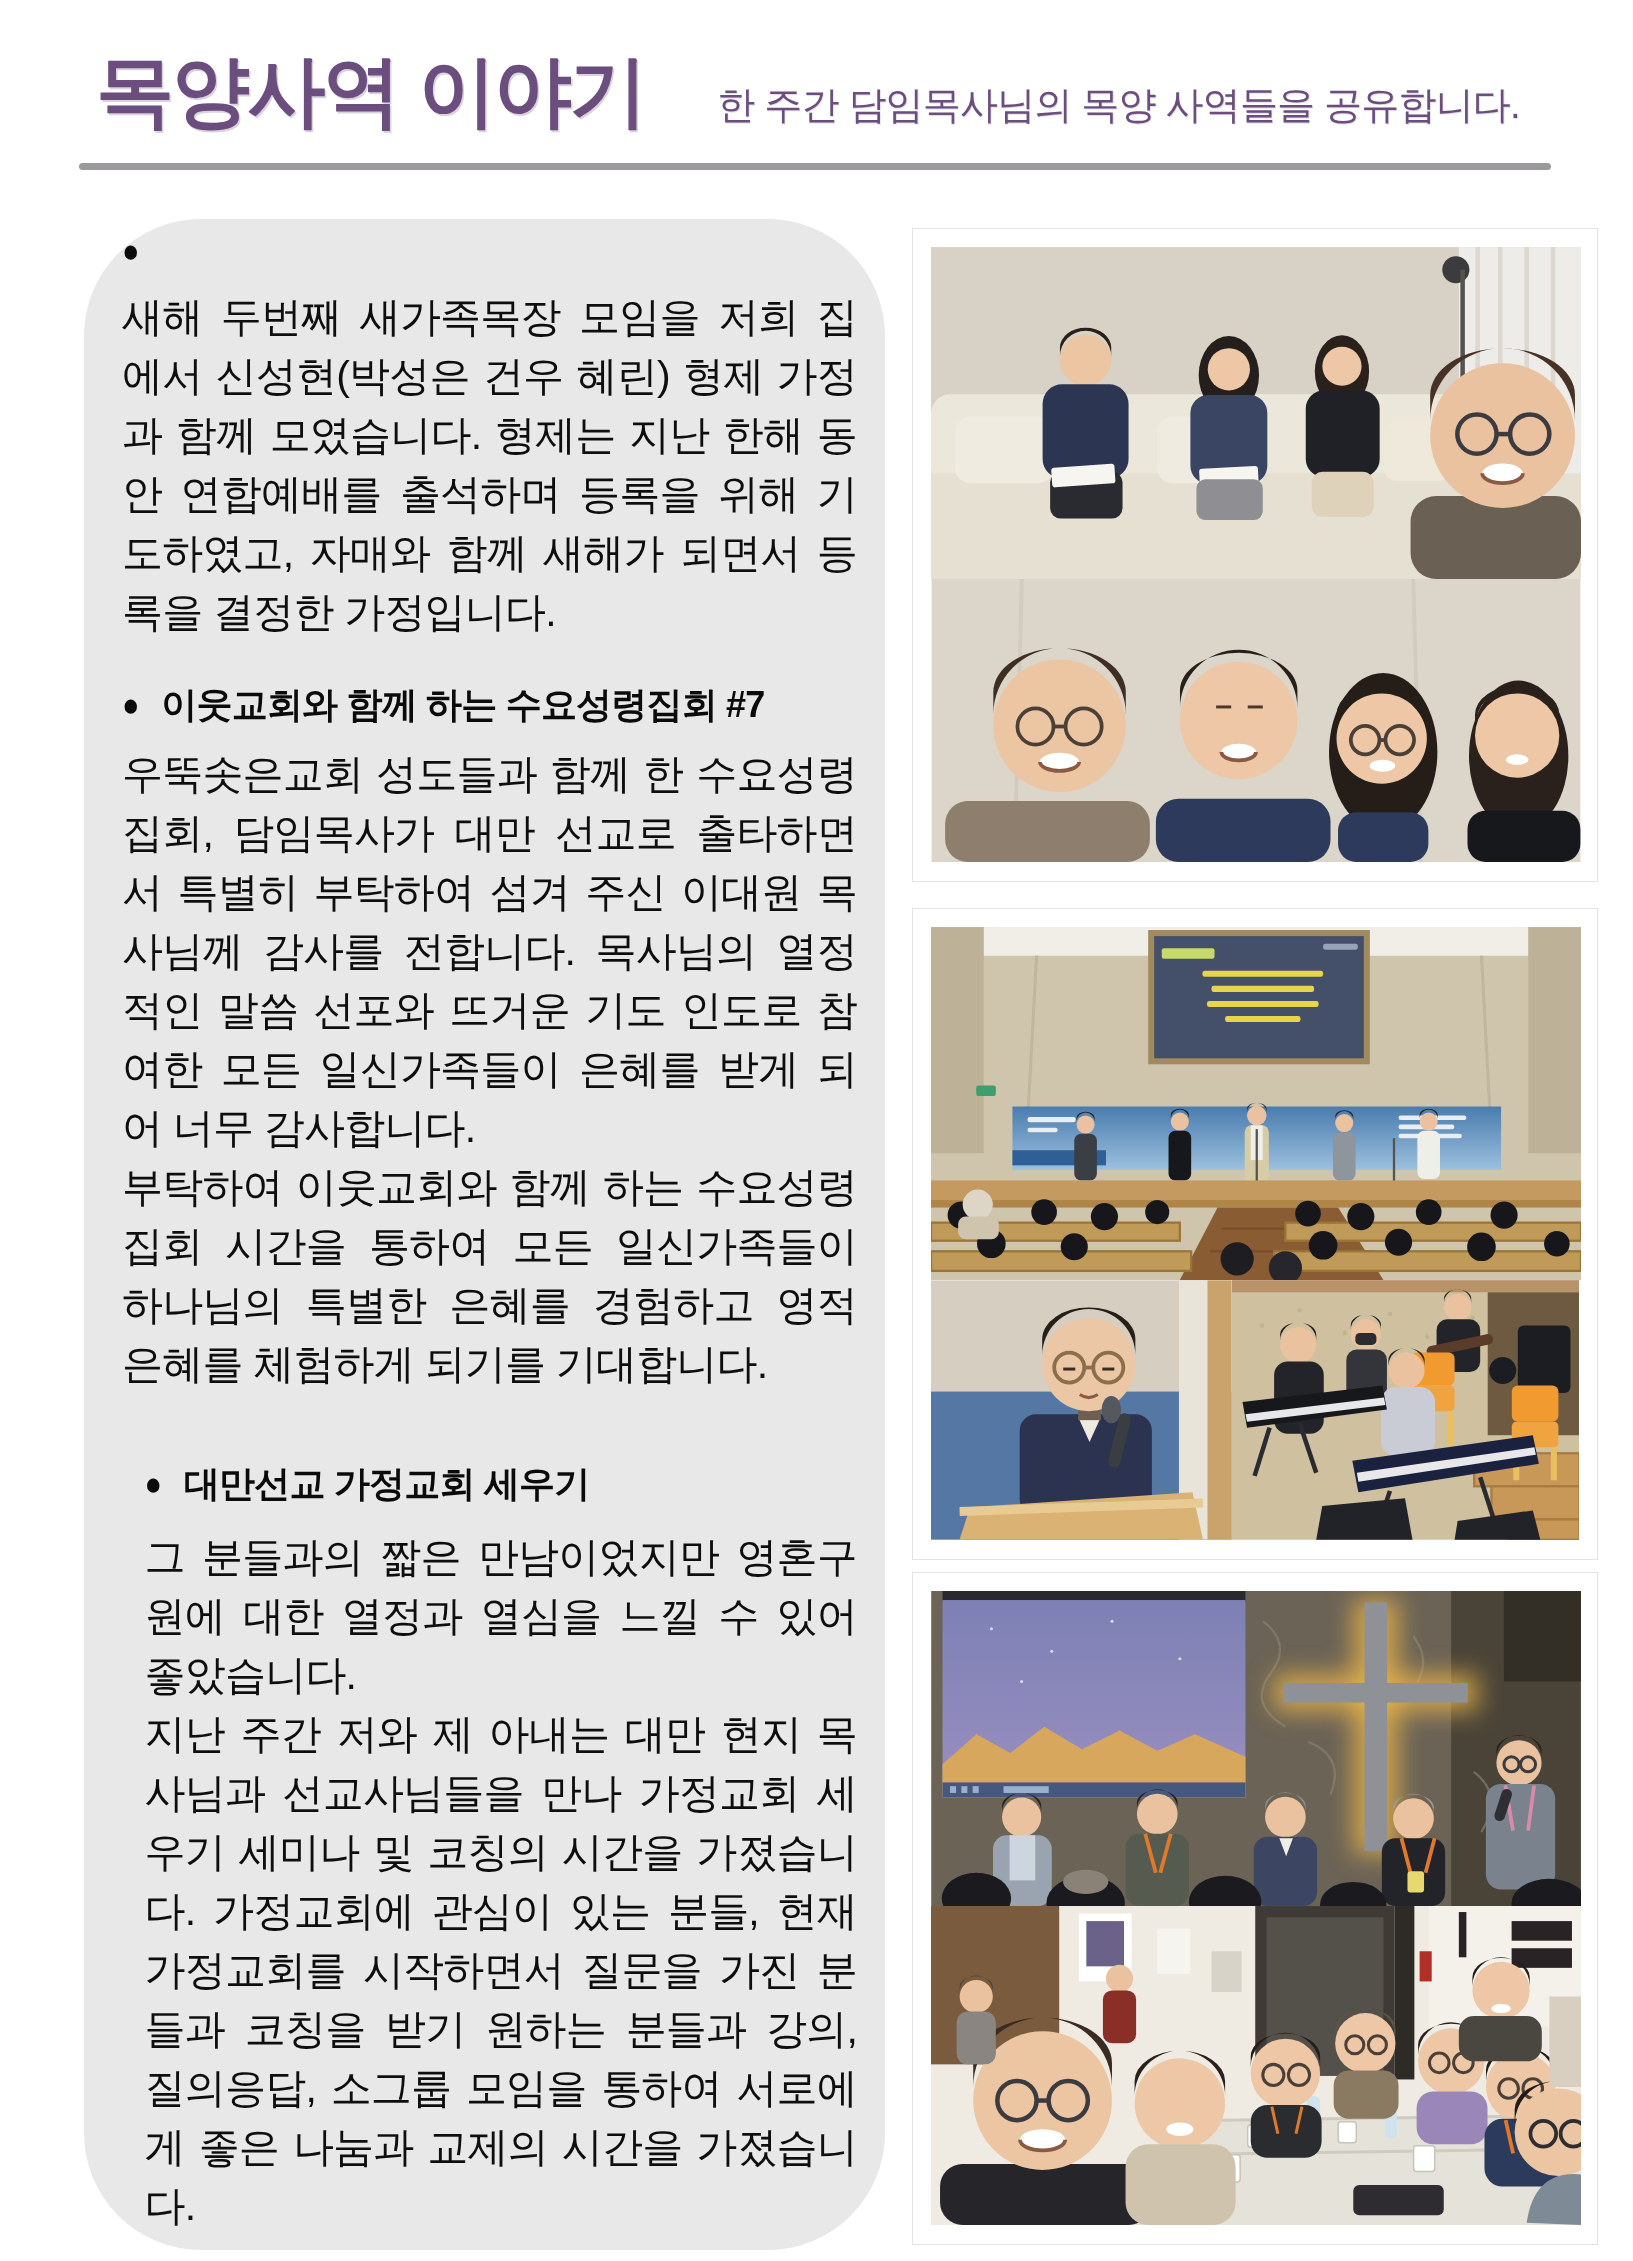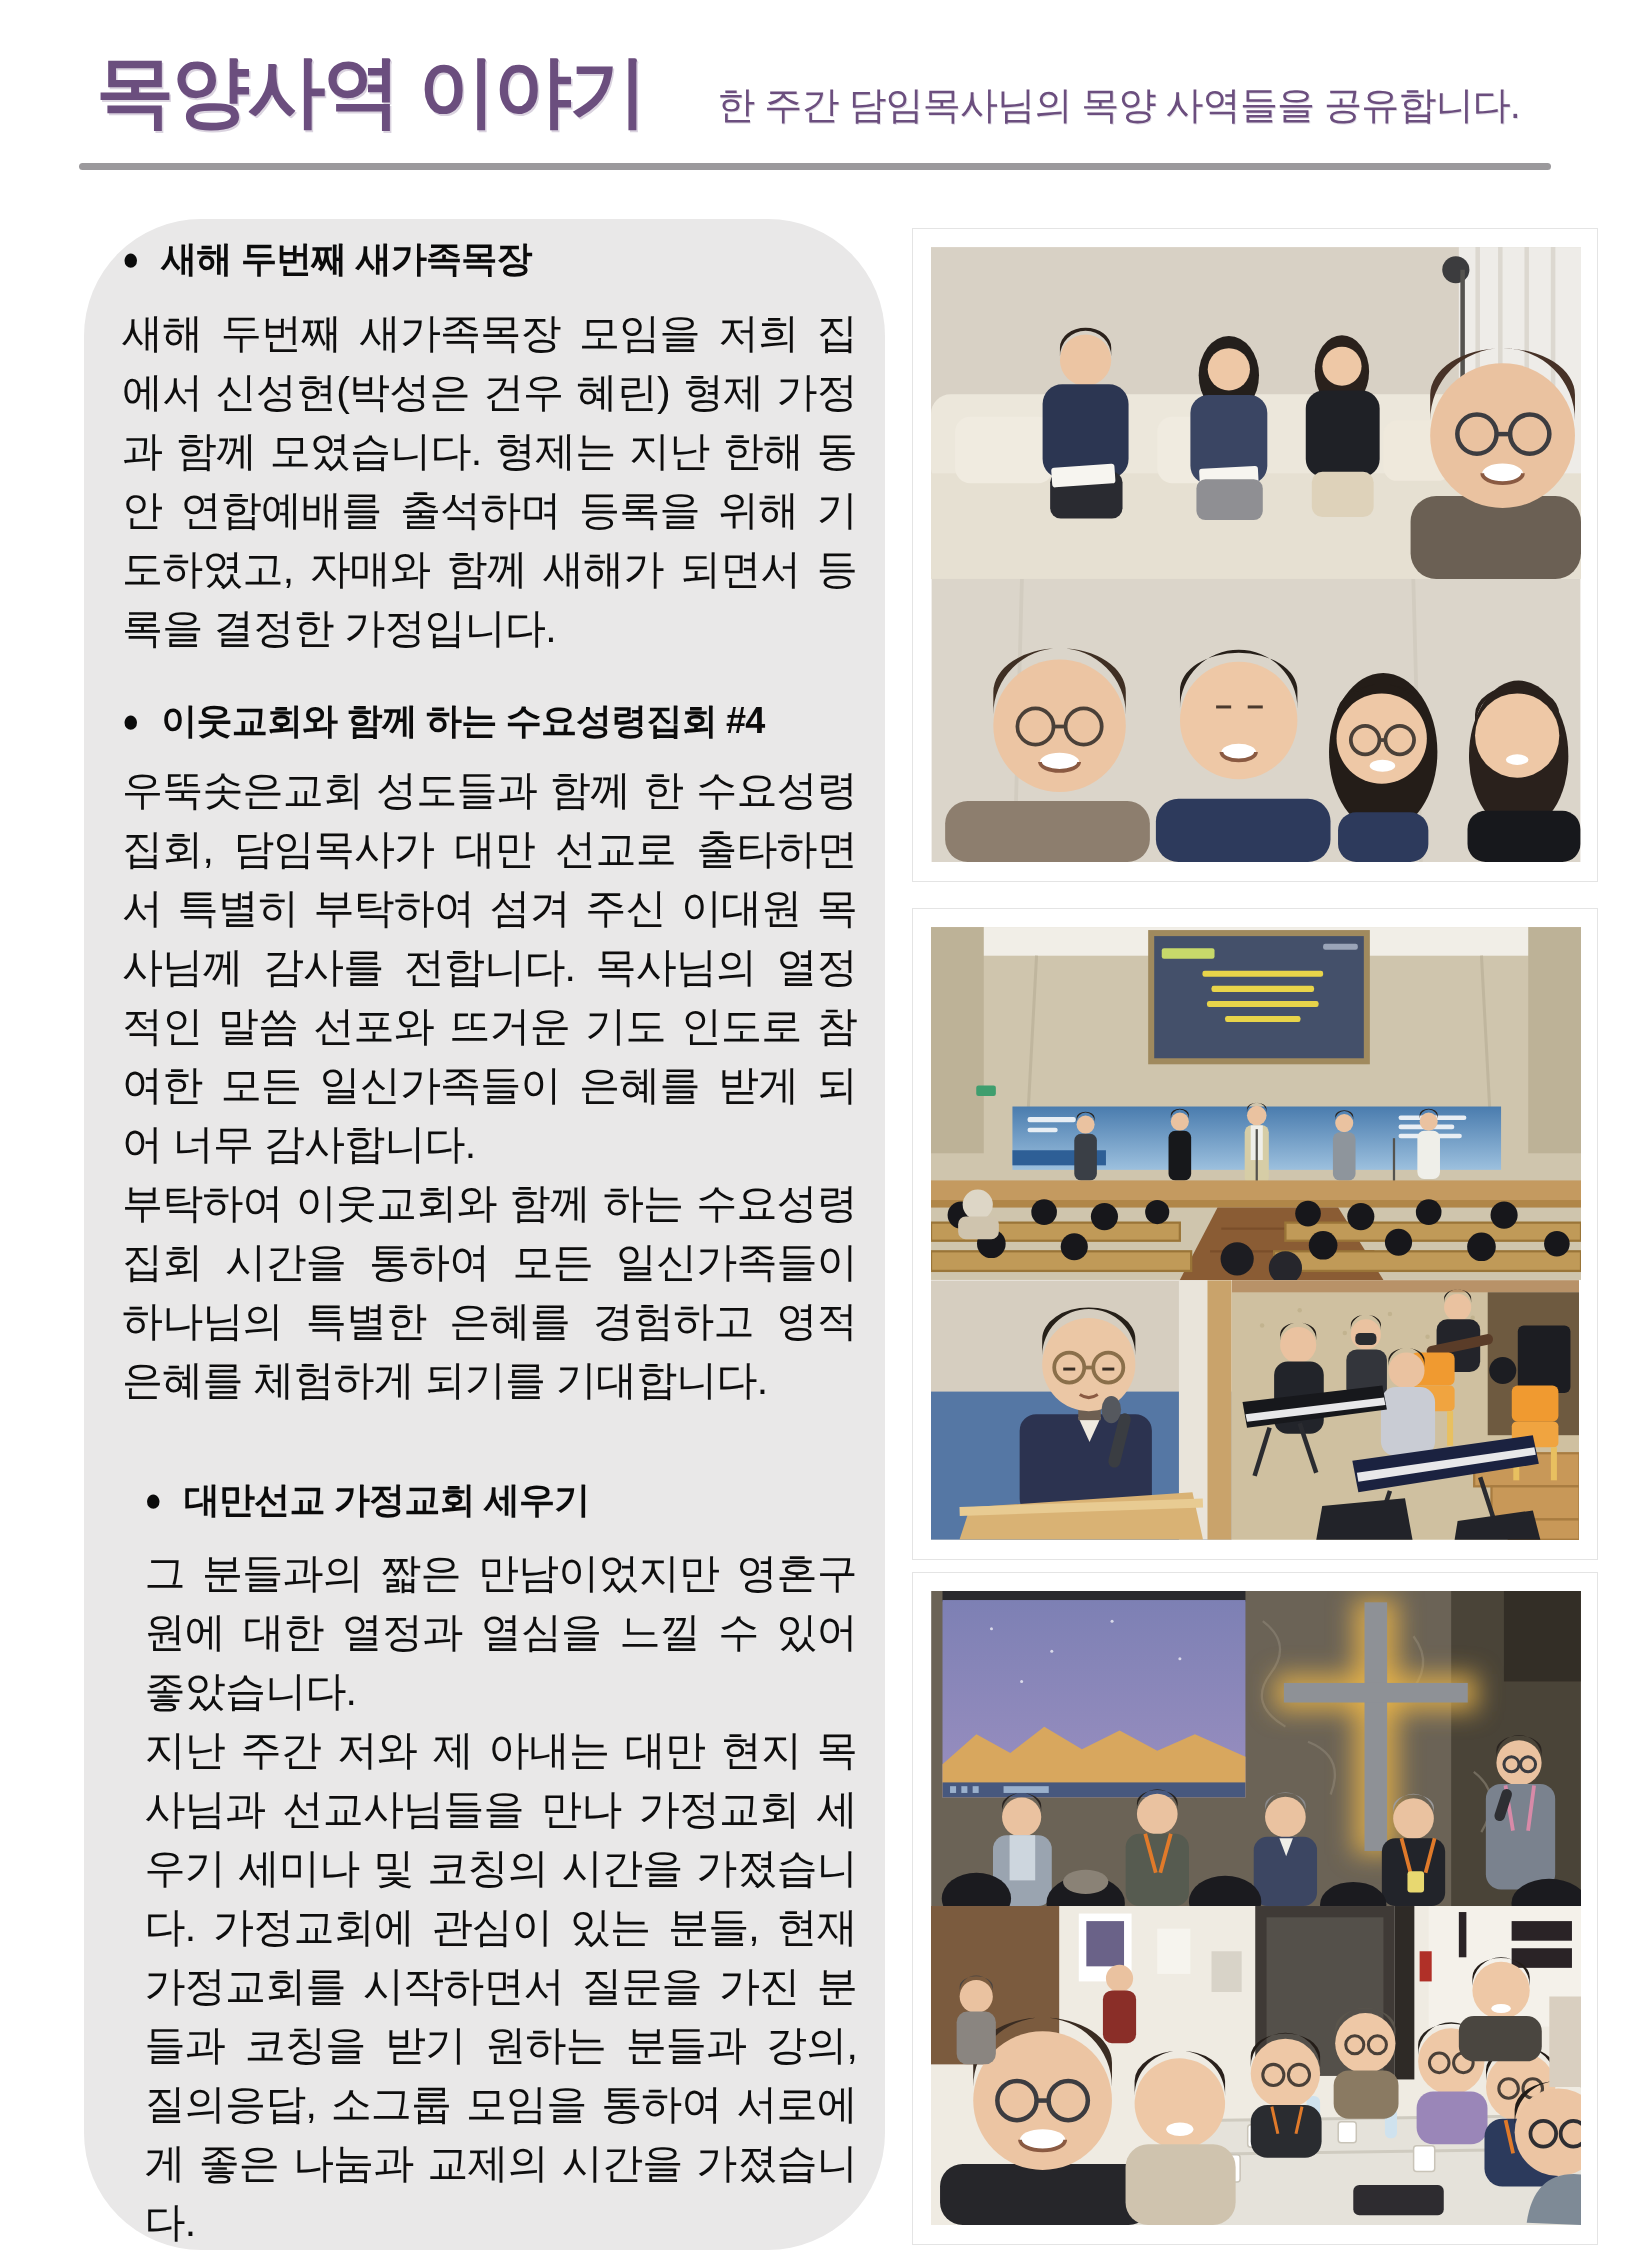--- a/index.html
+++ b/index.html
@@ -46,29 +46,28 @@
   </header>
   <div class="rule"></div>
 
   <div class="panel"></div>
 
   <div class="textcol">
 
     <section class="sec1">
       <h2 class="sec">
         <span class="bullet">●</span>
-        <span>새해 두번째 새가족목장</span>
       </h2>
       <p>새해 두번째 새가족목장 모임을 저희 집에서 신성현(박성은 건우 혜린) 형제 가정과 함께 모였습니다. 형제는 지난 한해 동안 연합예배를 출석하며 등록을 위해 기도하였고, 자매와 함께 새해가 되면서 등록을 결정한 가정입니다.</p>
     </section>
 
     <section class="sec2">
       <h2 class="sec">
         <span class="bullet">●</span>
-        <span>이웃교회와 함께 하는 수요성령집회 #4</span>
+        <span>이웃교회와 함께 하는 수요성령집회 #7</span>
       </h2>
       <p>우뚝솟은교회 성도들과 함께 한 수요성령집회, 담임목사가 대만 선교로 출타하면서 특별히 부탁하여 섬겨 주신 이대원 목사님께 감사를 전합니다. 목사님의 열정적인 말씀 선포와 뜨거운 기도 인도로 참여한 모든 일신가족들이 은혜를 받게 되어 너무 감사합니다.</p>
       <p>부탁하여 이웃교회와 함께 하는 수요성령집회 시간을 통하여 모든 일신가족들이 하나님의 특별한 은혜를 경험하고 영적 은혜를 체험하게 되기를 기대합니다.</p>
     </section>
 
     <section class="sec3">
       <h2 class="sec">
         <span class="bullet">●</span>
         <span>대만선교 가정교회 세우기</span>
       </h2>

